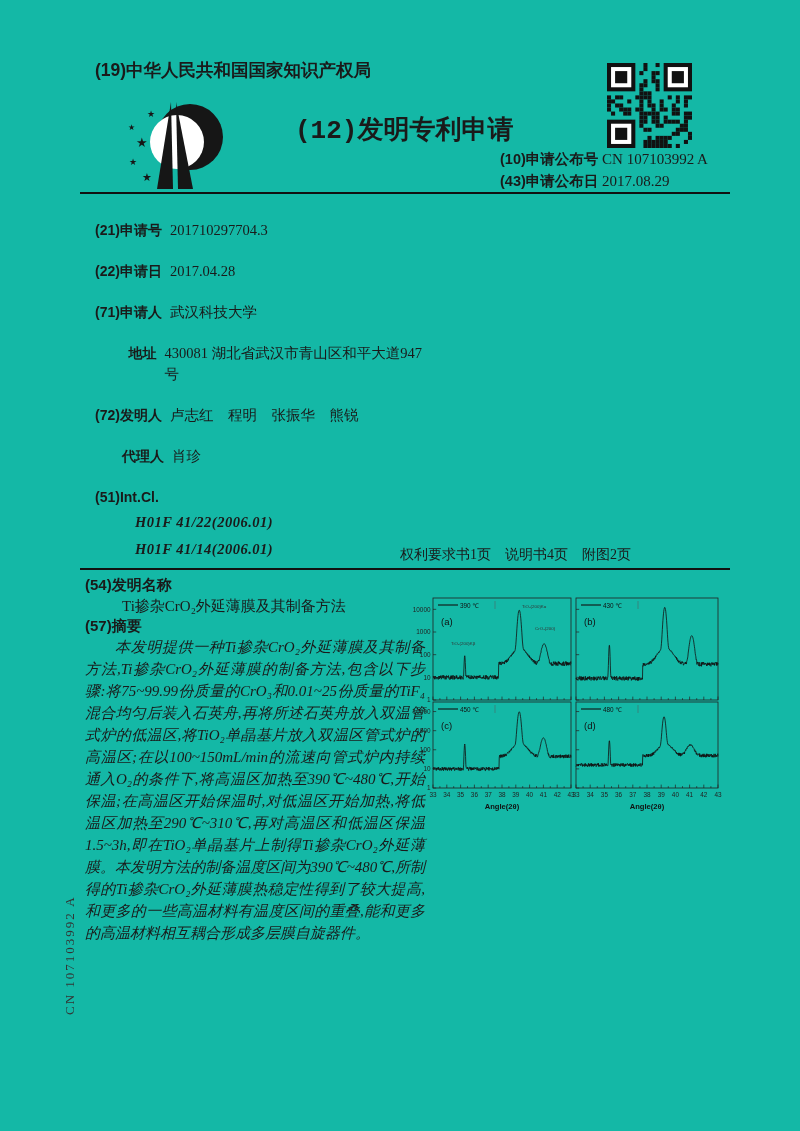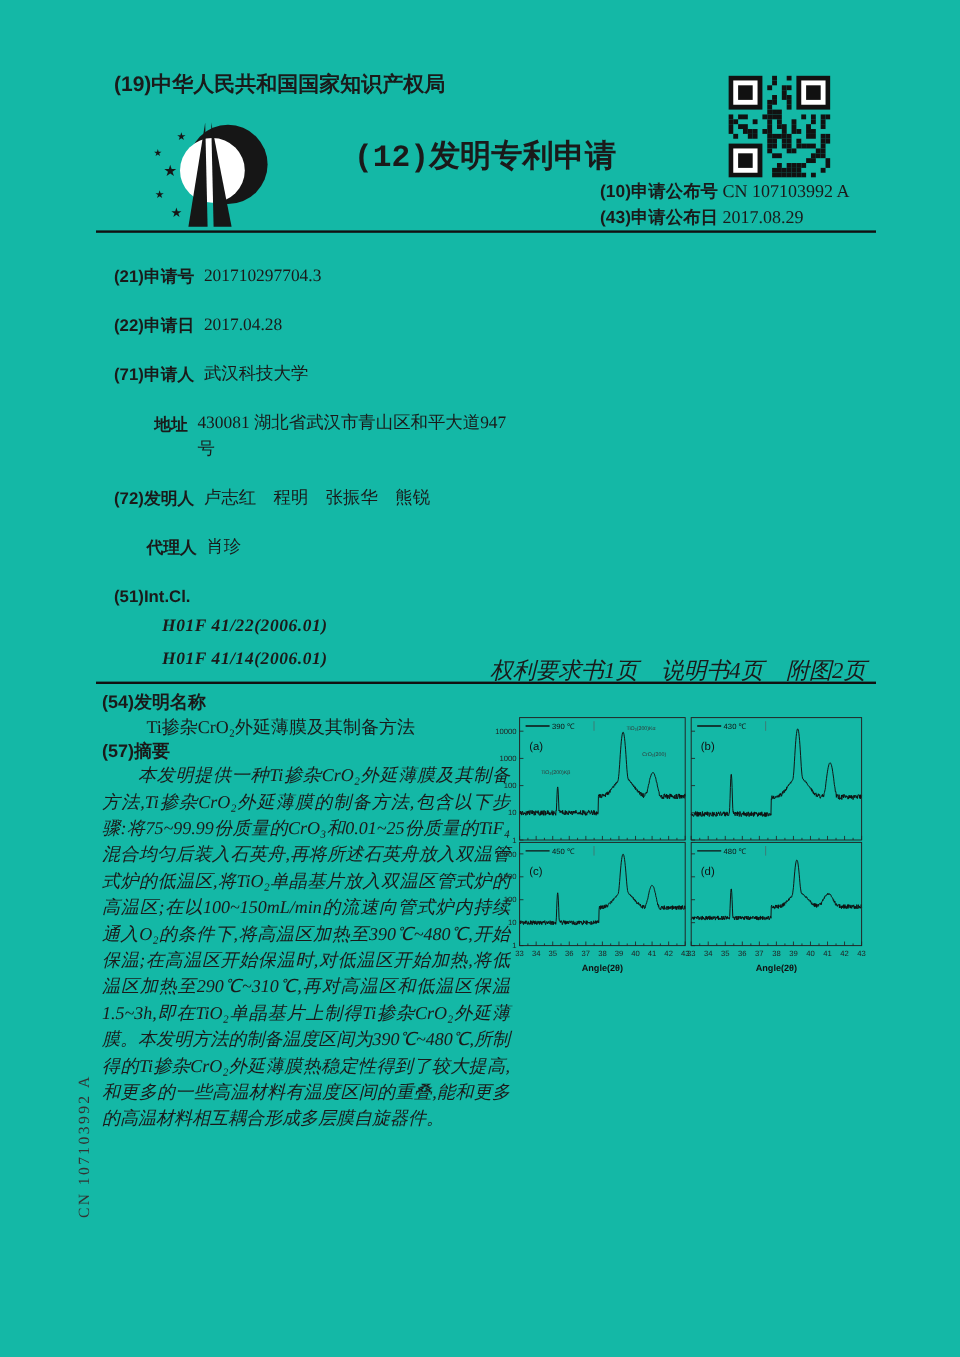--- a/index.html
+++ b/index.html
@@ -215,21 +215,21 @@
     </div>
     <div class="brow" style="margin-bottom:4px;">
       <span class="blabel hei">(51)Int.Cl.</span>
     </div>
     <div id="ipc-list">
       <div class="ipc-line">H01F 41/22(2006.01)</div>
       <div class="ipc-line">H01F 41/14(2006.01)</div>
     </div>
   </div>
 
-  <div class="abs song" style="left:400px;top:546px;width:330px;text-align:center;font-size:19px;font-style:italic;">权利要求书1页　说明书4页　附图2页</div>
+  <div class="abs song" style="left:400px;top:546px;width:330px;text-align:left;font-size:14px;">权利要求书1页　说明书4页　附图2页</div>
 
   <div class="abs rule" style="left:80px;top:568px;width:650px;"></div>
 
   <div class="abs hei" style="left:85px;top:576px;font-size:15px;">(54)发明名称</div>
   <div class="abs song" style="left:122px;top:597px;font-size:15px;">Ti掺杂CrO₂外延薄膜及其制备方法</div>
   <div class="abs hei" style="left:85px;top:617px;font-size:15px;">(57)摘要</div>
   <div class="abs" style="left:85px;top:636px;width:340px;font-style:italic;">
     <div id="abstract-text">本发明提供一种Ti掺杂CrO₂外延薄膜及其制备方法,Ti掺杂CrO₂外延薄膜的制备方法,包含以下步骤:将75~99.99份质量的CrO₃和0.01~25份质量的TiF₄混合均匀后装入石英舟,再将所述石英舟放入双温管式炉的低温区,将TiO₂单晶基片放入双温区管式炉的高温区;在以100~150mL/min的流速向管式炉内持续通入O₂的条件下,将高温区加热至390℃~480℃,开始保温;在高温区开始保温时,对低温区开始加热,将低温区加热至290℃~310℃,再对高温区和低温区保温1.5~3h,即在TiO₂单晶基片上制得Ti掺杂CrO₂外延薄膜。本发明方法的制备温度区间为390℃~480℃,所制得的Ti掺杂CrO₂外延薄膜热稳定性得到了较大提高,和更多的一些高温材料有温度区间的重叠,能和更多的高温材料相互耦合形成多层膜自旋器件。</div>
   </div>
 

